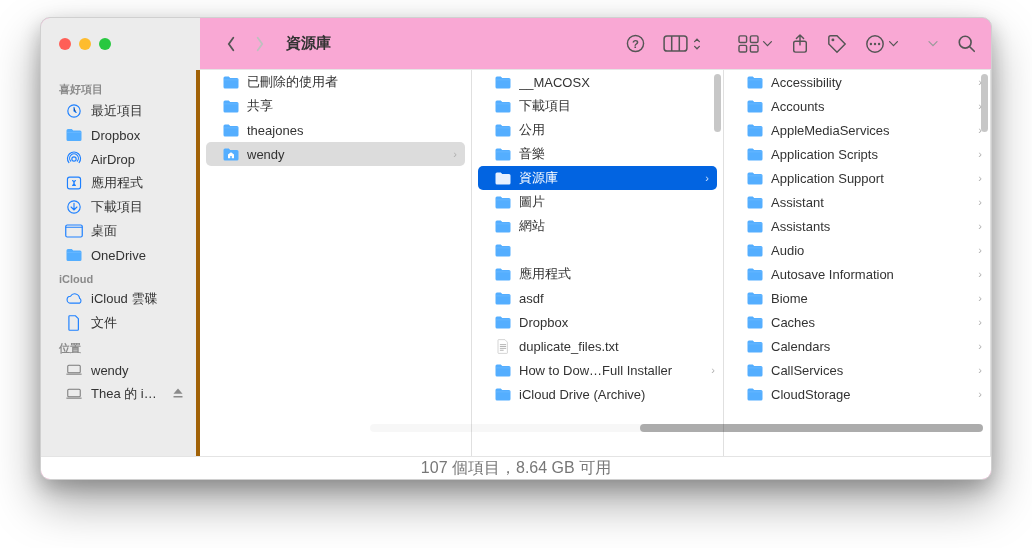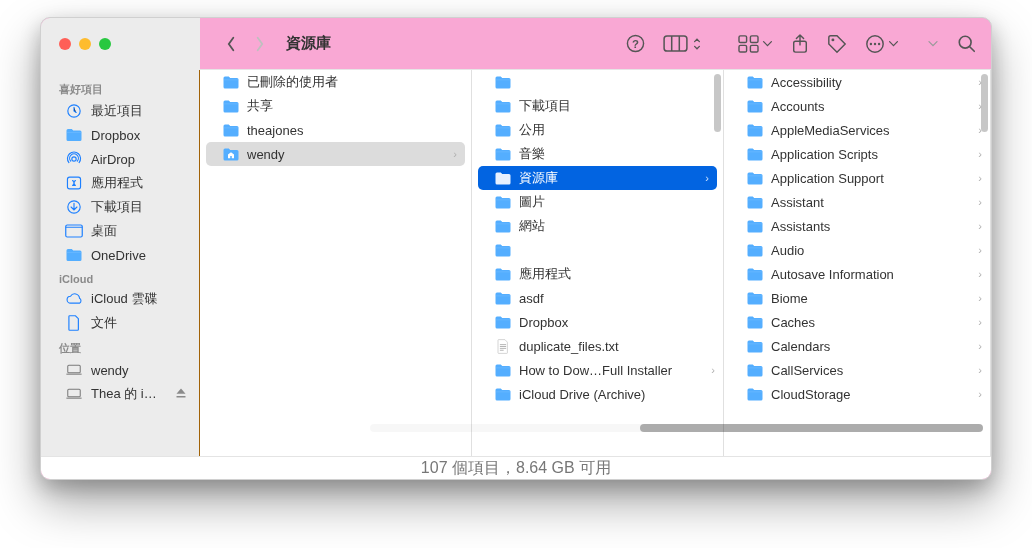--- a/index.html
+++ b/index.html
@@ -21,21 +21,21 @@
 .nav-btn{width:26px;height:28px;display:flex;align-items:center;justify-content:center;color:#bfbfbf;border-radius:5px;}
 .nav-btn.enabled{color:#555;}
 .title{font-size:15px; font-weight:600; color:#333; margin-left:14px;}
 .spacer{flex:1;}
 .tb-group{display:flex;align-items:center;gap:18px;margin-left:18px;}
 .tb-icon{color:#555;display:flex;align-items:center;justify-content:center;}
 .tb-icon.light{color:#9a9a9a;}
 .tb-icon svg{display:block;}
 .body{flex:1; display:flex; overflow:hidden;}
 .sidebar{
-  width:159px; background:#ececec; border-right:1px solid #a16207;
+  width:159px; background:#ececec; border-right:4px solid #a16207;
   padding:6px 0 0 0; overflow-y:auto; overflow-x:hidden; flex-shrink:0;
 }
 .sb-section-title{font-size:11px; font-weight:600; color:#8a8a8a; padding:6px 0 2px 18px;}
 .sb-item{display:flex;align-items:center;gap:8px;font-size:13px;color:#333;padding:3px 6px 3px 18px;border-radius:5px;margin:0 6px;}
 .sb-item .ic{width:18px;height:18px;display:flex;align-items:center;justify-content:center;color:#1e80ff;}
 .sb-item.gray .ic{color:#7a7a7a;}
 .sb-item .eject{margin-left:auto;color:#8a8a8a;}
 .columns{flex:1;display:flex;overflow:hidden;background:#fff;position:relative;}
 .col{display:flex;flex-direction:column;border-right:1px solid #e0e0e0;overflow-y:auto;overflow-x:hidden;position:relative;scrollbar-width:none;}
 .col::-webkit-scrollbar{display:none;}
@@ -364,20 +364,21 @@
           </div>
         </div>
       <div class="col col2" id="col2">
           <div class="scrollhint"></div>
           <div class="row">
             <span class="ic">
               <svg width="18" height="15">
                 <use href="#i-folder"></use>
               </svg>
             </span>
+            <span class="label">__MACOSX</span>
           </div>
           <div class="row">
             <span class="ic">
               <svg width="18" height="15">
                 <use href="#i-folder"></use>
               </svg>
             </span>
             <span class="label">下載項目</span>
           </div>
           <div class="row">

